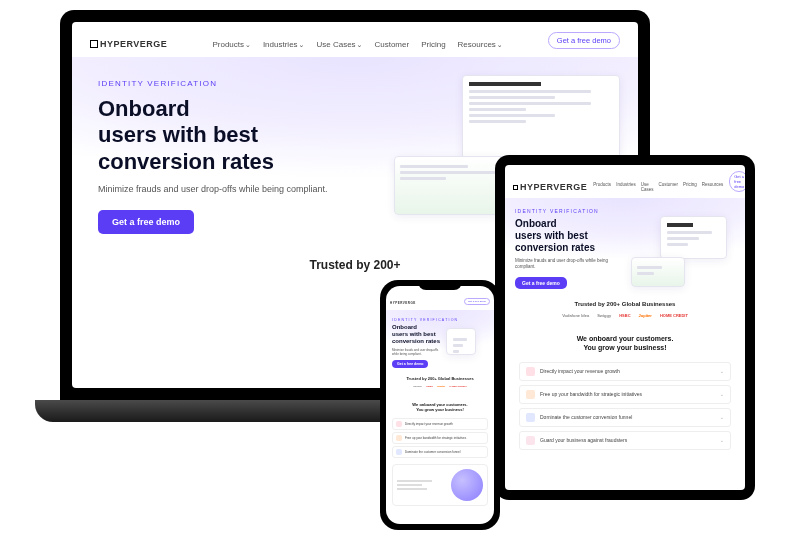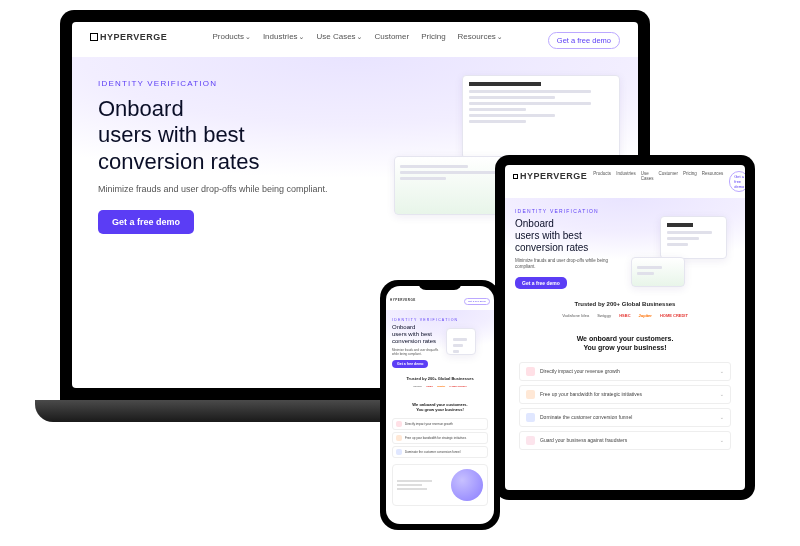--- a/index.html
+++ b/index.html
@@ -15,40 +15,40 @@
 .tablet{position:absolute;right:45px;top:155px;width:260px;height:345px;background:#000;border-radius:14px;padding:10px}
 .tablet-inner{width:100%;height:100%;background:#fff;border-radius:4px;overflow:hidden;position:relative;font-size:5px}
 
 
 .phone{position:absolute;left:380px;top:280px;width:120px;height:250px;background:#000;border-radius:18px;padding:6px;z-index:10}
 .phone-inner{width:100%;height:100%;background:#fff;border-radius:14px;overflow:hidden;position:relative;font-size:3.5px}
 .notch{position:absolute;top:0;left:50%;transform:translateX(-50%);width:44px;height:10px;background:#000;border-radius:0 0 8px 8px;z-index:2}
 
 
 .page{width:100%;height:100%;overflow:hidden;position:relative}
-.nav{display:flex;align-items:flex-start;padding:10px 18px 8px;gap:14px;font-size:8px;color:#333;border-bottom:0}
+.nav{display:flex;align-items:flex-end;padding:10px 18px 8px;gap:14px;font-size:8px;color:#333;border-bottom:0}
 .tablet .nav{padding:6px 8px;gap:6px;font-size:4.5px}
 .phone .nav{padding:5px 4px;gap:3px;font-size:3px}
 .logo{font-weight:700;font-size:9px;letter-spacing:0.5px;display:flex;align-items:center;gap:2px}
 .logo-box{width:8px;height:8px;border:1px solid #000;display:inline-block}
 .nav-items{display:flex;gap:12px;flex:1;justify-content:center}
 .tablet .nav-items{gap:5px}
 .nav-item{cursor:pointer;color:#555}
 .chev::after{content:"⌄";font-size:7px;margin-left:1px}
 .cta-nav{color:#5b3df5;border:1px solid #bba8ff;padding:3px 8px;border-radius:10px;font-size:7.5px;cursor:pointer}
 .tablet .cta-nav{font-size:4px;padding:2px 4px}
 .phone .cta-nav{font-size:2.5px;padding:1px 3px}
 
 .hero{padding:22px 26px 10px;position:relative;background:radial-gradient(ellipse 120% 90% at 50% 0%,#e9e4ff 0%,#f2eeff 40%,#fff 72%)}
 .tablet .hero{padding:10px 10px 4px}
 .phone .hero{padding:8px 6px 3px}
 .eyebrow{color:#5b3df5;font-weight:400;font-size:8px;letter-spacing:1.2px;margin-bottom:8px}
 .tablet .eyebrow{font-size:5px;margin-bottom:4px}
 .phone .eyebrow{font-size:3.5px;margin-bottom:2px}
-.headline{font-weight:400;font-size:22px;line-height:1.2;color:#0a0e27;max-width:56%}
+.headline{font-weight:700;font-size:22px;line-height:1.2;color:#0a0e27;max-width:56%}
 .tablet .headline{font-size:10px;max-width:55%}
 .phone .headline{font-size:6px;max-width:55%}
 .sub{font-size:9px;color:#555;margin-top:8px;max-width:52%;line-height:1.4}
 .tablet .sub{font-size:4.5px;margin-top:4px}
 .phone .sub{font-size:3px;margin-top:2px}
 .cta{display:inline-block;margin-top:14px;background:#5b3df5;color:#fff;padding:7px 14px;border-radius:5px;font-size:9px;font-weight:600;cursor:pointer}
 .tablet .cta{font-size:5px;padding:3px 7px;margin-top:6px}
 .phone .cta{font-size:3.5px;padding:2px 5px;margin-top:4px}
 
 .mock-cards{position:absolute;right:18px;top:18px;width:40%;height:75%}
@@ -129,20 +129,21 @@
                 <div class="mc-line m"></div>
                 <div class="mc-line s"></div>
             </div>
             <div class="mock-card mc2">
               <div class="mc-line m"></div>
                 <div class="mc-line l"></div>
                 <div class="mc-line s"></div>
             </div>
           </div>
         </div>
+        <div class="trusted">Trusted by 200+</div>
       </div>
     </div>
   </div>
   <div class="laptop-base"></div>
 </div>
 
 <div class="tablet">
   <div class="tablet-inner">
     <div class="page">
       <div class="nav">

